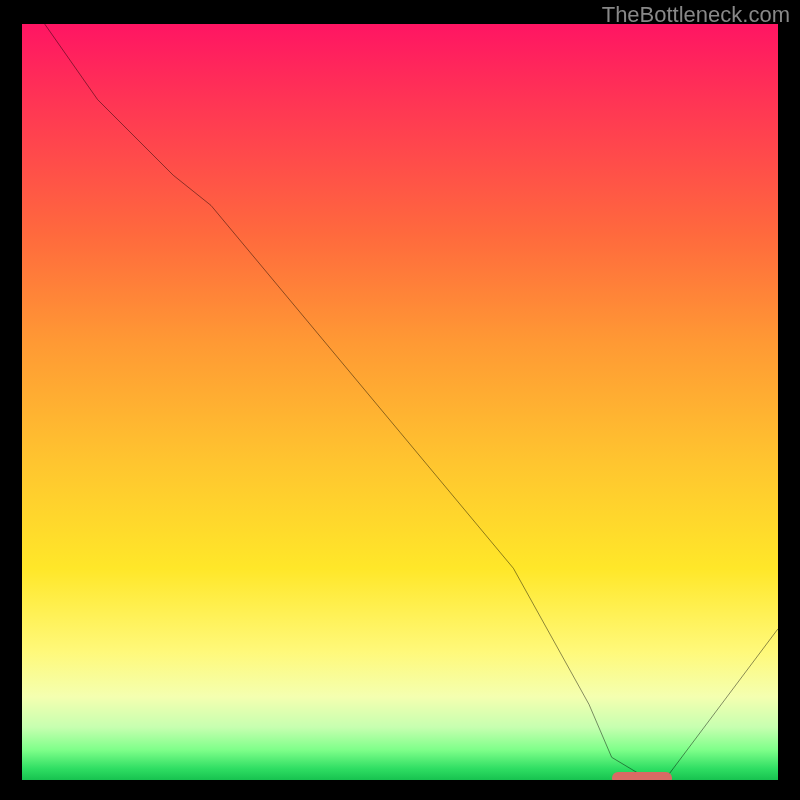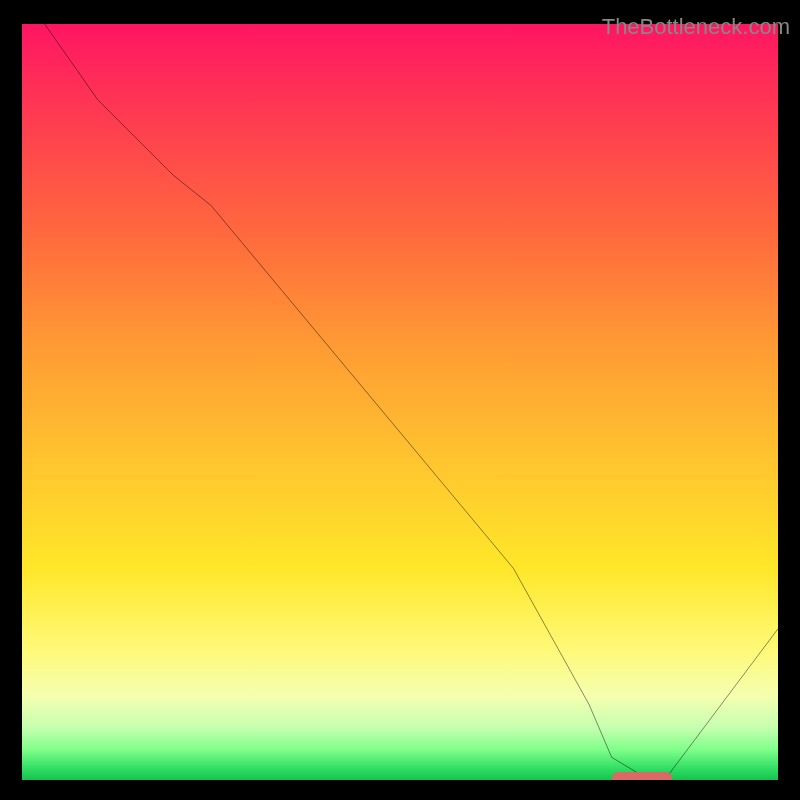--- a/index.html
+++ b/index.html
@@ -16,21 +16,20 @@
     height: 800px;
   }
   .watermark {
     position: absolute;
     top: 2px;
     right: 10px;
     color: #888;
     font-size: 22px;
     font-weight: 500;
     z-index: 10;
-    margin-top: 12px;
   }
   .plot-area {
     position: absolute;
     left: 22px;
     top: 24px;
     width: 756px;
     height: 756px;
     overflow: hidden;
   }
   .gradient-bg {

